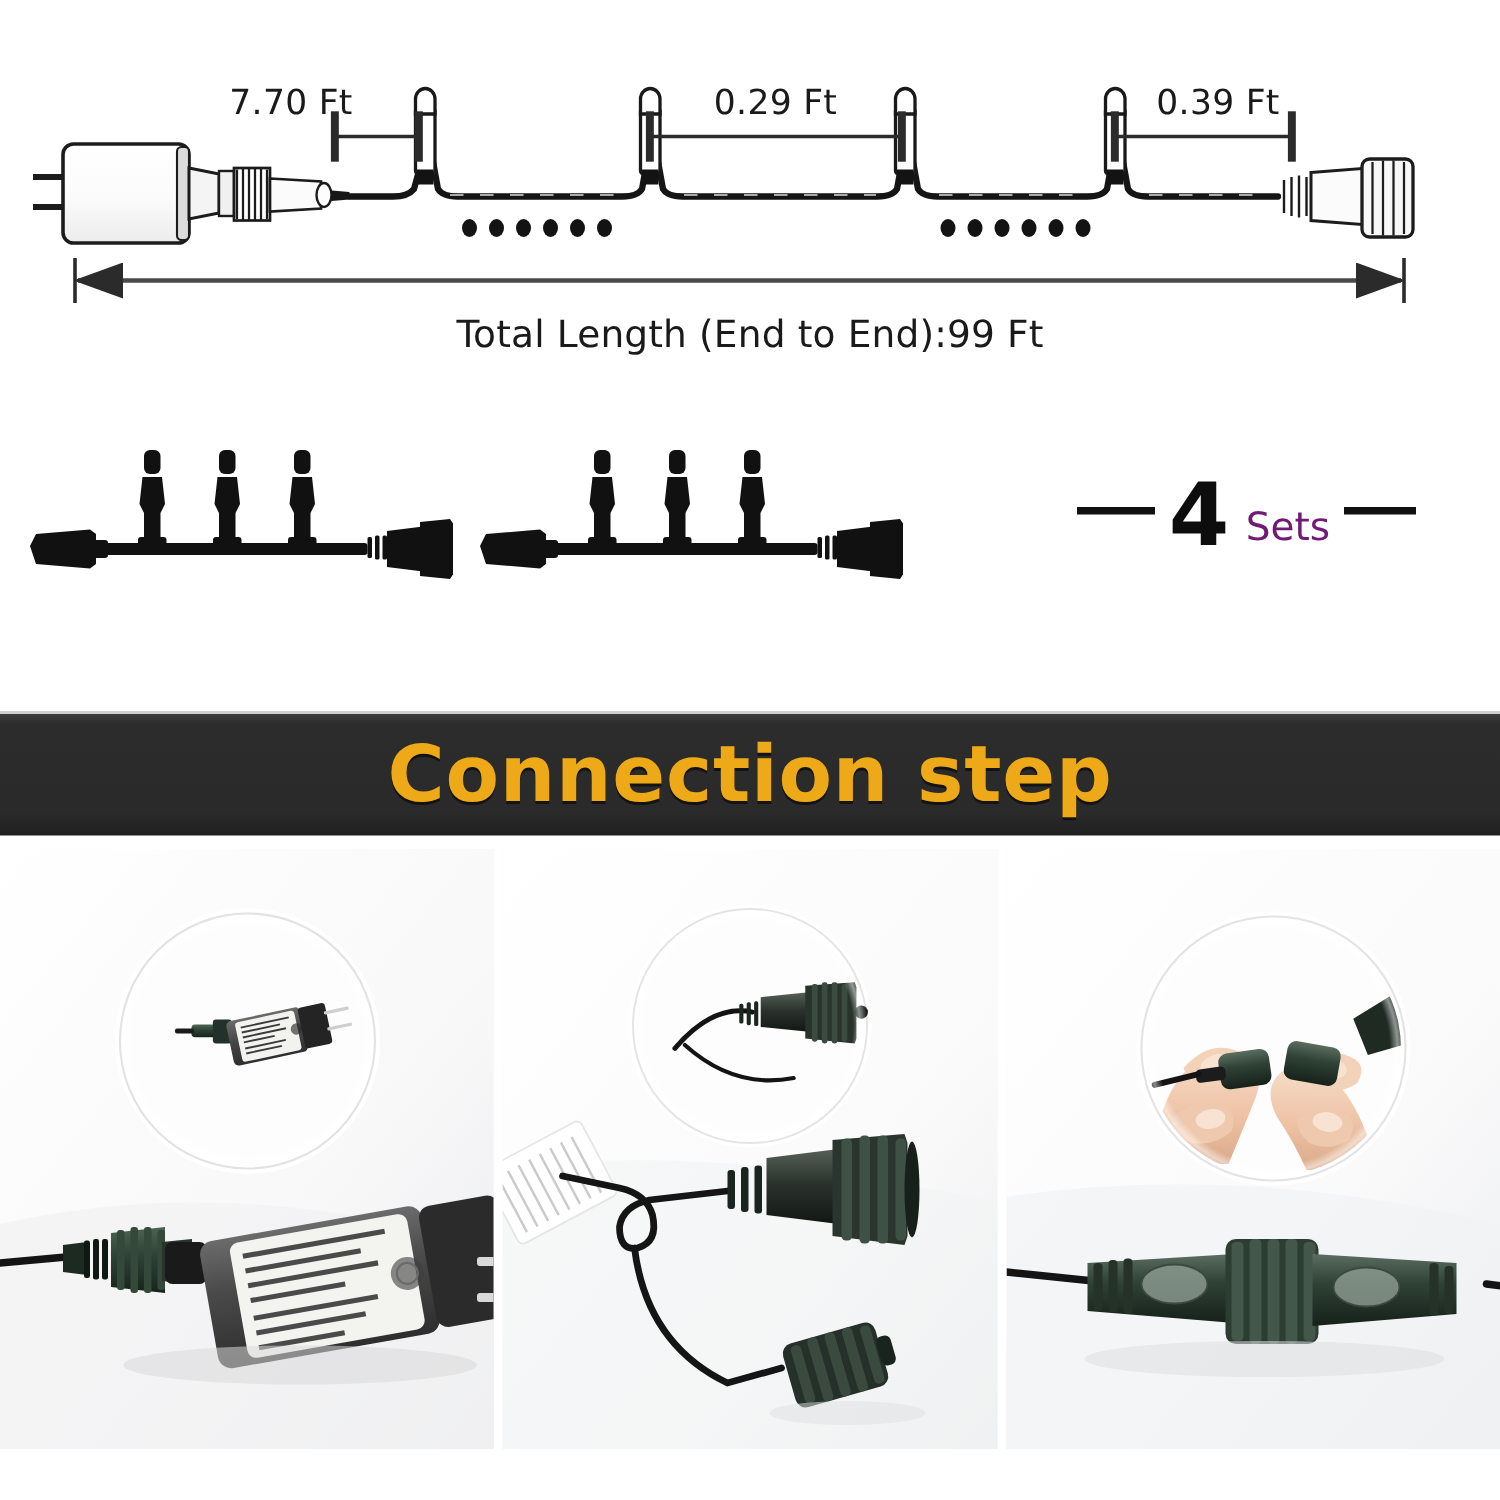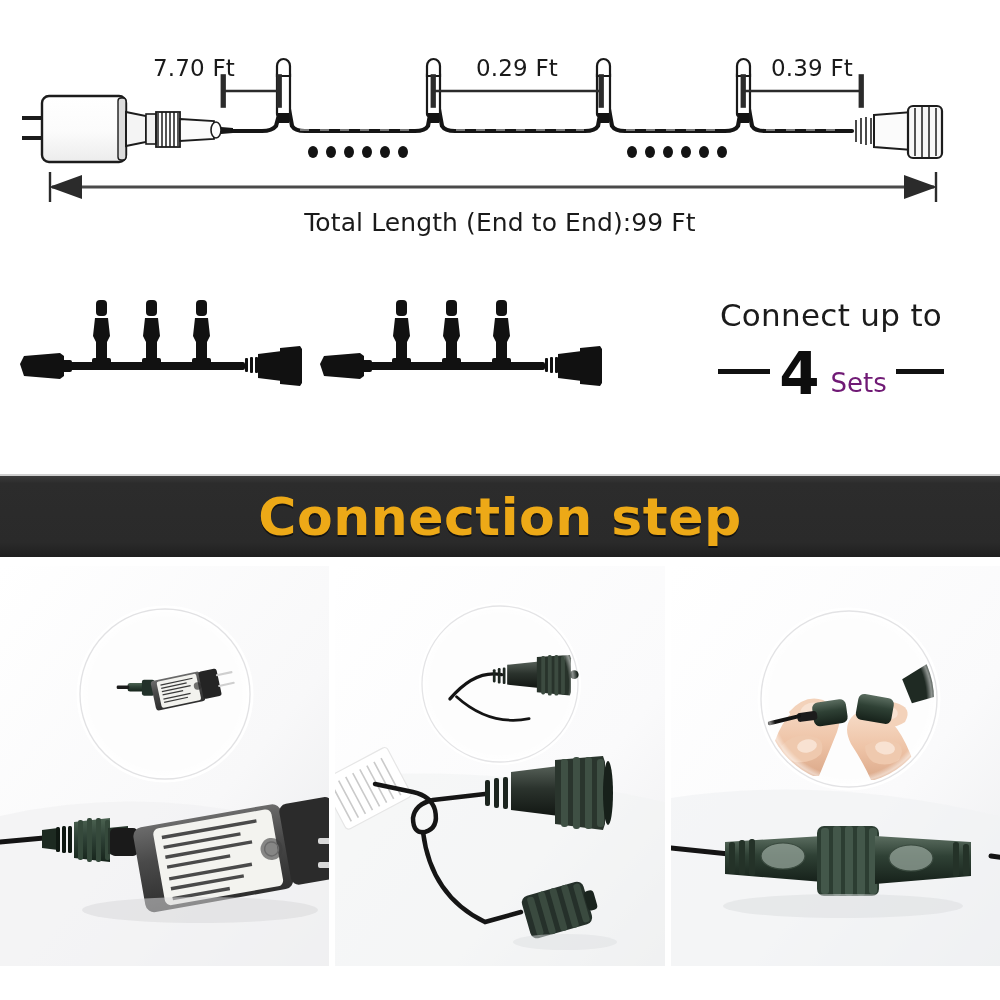--- a/index.html
+++ b/index.html
@@ -369,21 +369,20 @@
         <rect x="245" y="78" width="3" height="14" rx="1"></rect>
         <rect x="250" y="77" width="3" height="16" rx="1"></rect>
         <rect x="255" y="77" width="3" height="16" rx="1"></rect>
         <path d="M258,74 L282,71 L282,101 L258,98 Z"></path>
         <path d="M280,68 L300,66 L302,69 L302,103 L300,106 L280,104 Z"></path>
       </g>
     </svg>
   </div>
 
   <div id="connect-block">
-    <div class="connect-line1">Connect up to</div>
     <div class="connect-line2">
       <span class="rule-dash"></span>
       <span class="count-num">4</span>
       <span class="count-unit">Sets</span>
       <span class="rule-dash short"></span>
     </div>
   </div>
 
   <div id="banner">
     <div id="banner-title">Connection step</div>

